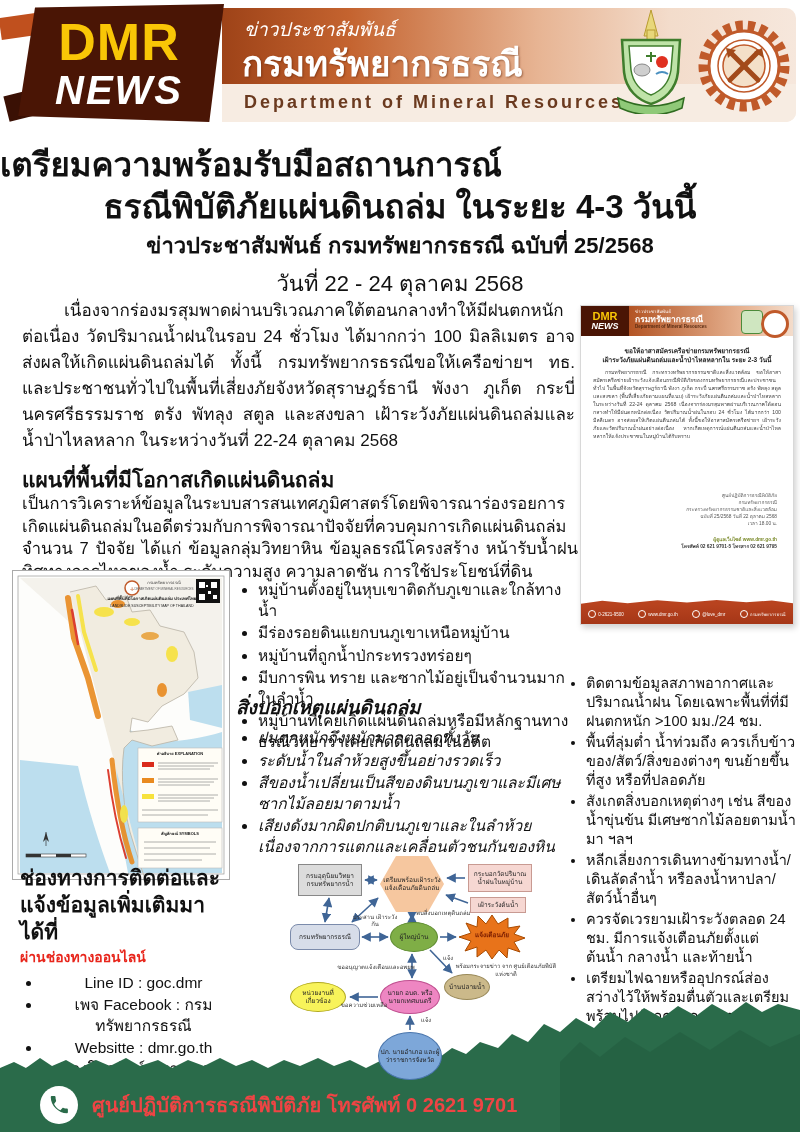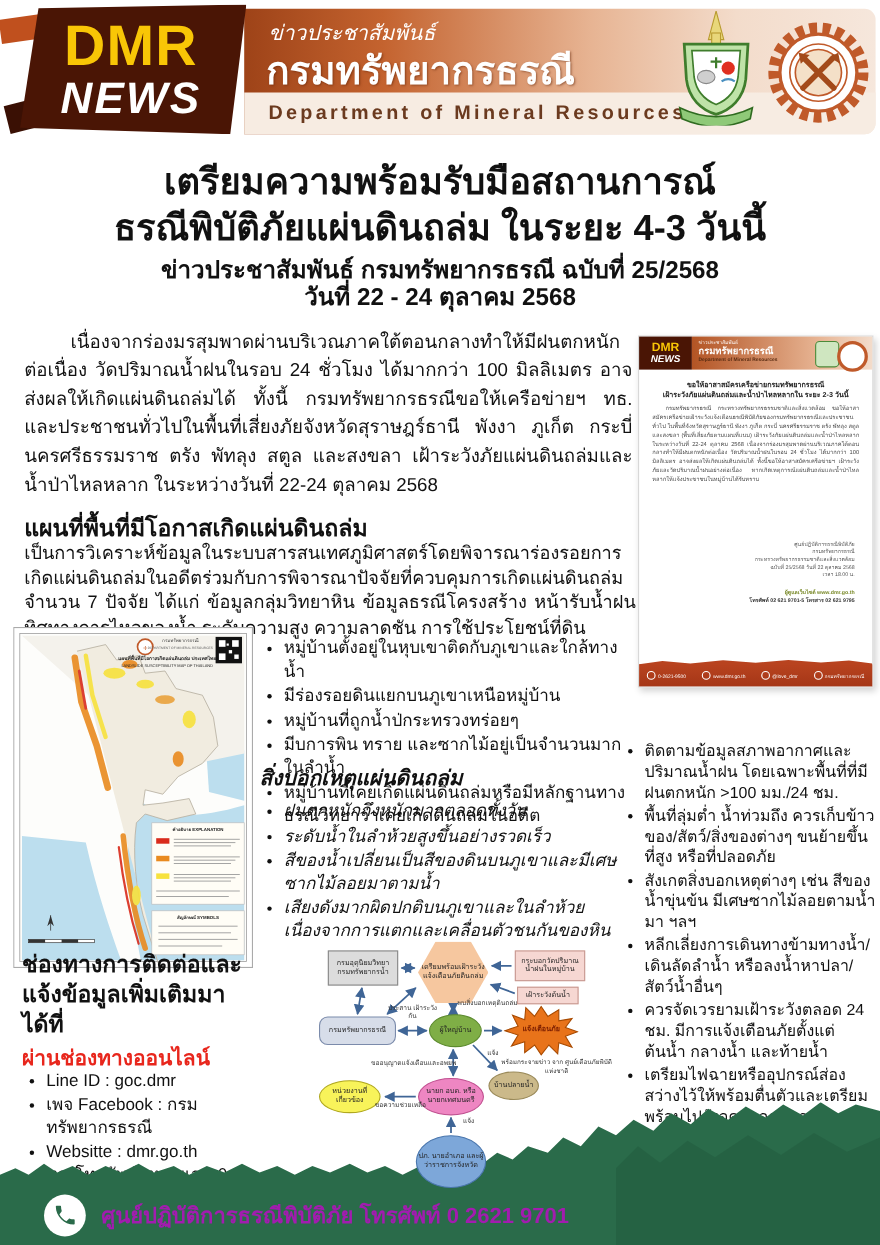--- a/index.html
+++ b/index.html
@@ -18,48 +18,48 @@
   .hdr-orgen{left:244px;top:92px;color:#6b3a1f;font-size:18px;font-weight:700;letter-spacing:3px;}
   .logo-accent{left:0;top:14px;width:58px;height:22px;background:#c0501e;transform:rotate(-8deg);}
   .logo-fold{left:6px;top:92px;width:34px;height:26px;background:#3a1004;transform:rotate(-14deg);}
   .logo-box{left:14px;top:4px;width:210px;height:118px;background:#4a1505;
      clip-path:polygon(10% 3%,100% 0%,93% 100%,2% 95%);
      display:flex;flex-direction:column;align-items:center;justify-content:center;}
   .logo-dmr{color:#f9c606;font-size:52px;font-weight:800;letter-spacing:1px;line-height:1;}
   .logo-news{color:#fff;font-size:40px;font-weight:700;font-style:italic;line-height:1;margin-top:2px;letter-spacing:2px;}
 
   
-  .title1{left:0;top:138px;width:800px;text-align:center;font-size:33px;font-weight:800;}
+  .title1{left:0;top:138px;width:800px;text-align:left;font-size:33px;font-weight:800;}
   .title2{left:0;top:180px;width:800px;text-align:center;font-size:33px;font-weight:800;}
   .sub1{left:0;top:228px;width:800px;text-align:center;font-size:22px;font-weight:700;}
-  .sub2{left:0;top:252px;width:800px;text-align:center;font-size:22px;font-weight:700;}
+  .sub2{left:0;top:266px;width:800px;text-align:center;font-size:22px;font-weight:400;}
 
   
   .intro{left:22px;top:298px;width:553px;font-size:17px;line-height:26px;text-indent:42px;text-align:justify;}
 
   
   .mapsec-h{left:22px;top:463px;width:560px;font-size:21px;font-weight:800;}
   .mapsec-b{left:22px;top:492px;width:556px;font-size:16.5px;line-height:22.5px;text-align:justify;}
 
   
   h3.blockh{margin:0;font-size:19px;font-weight:800;}
   ul.blist{margin:6px 0 0 0;padding-left:22px;}
   ul.blist li{font-size:15.5px;line-height:20.5px;margin-bottom:2px;}
   .risk{left:236px;top:574px;width:340px;}
   .signs{left:236px;top:692px;width:340px;font-style:italic;}
   .practices{left:564px;top:668px;width:232px;}
   .practices h3{font-size:20px;}
   .practices ul.blist li{font-size:14.5px;line-height:19px;}
 
   
   .contact-h{left:20px;top:864px;width:220px;font-size:21px;font-weight:800;line-height:27px;}
-  .contact-sub{left:20px;top:946px;width:220px;font-size:19px;font-weight:800;color:#e8261c;}
+  .contact-sub{left:20px;top:946px;width:220px;font-size:14px;font-weight:800;color:#e8261c;}
   .contact-list{left:20px;top:968px;width:225px;}
   .contact-list ul{margin:4px 0 0 0;padding-left:22px;}
-  .contact-list li{font-size:15.5px;line-height:21.5px;}
+  .contact-list li{font-size:15.5px;line-height:21.5px;text-align:center;}
 
   
   .doc{left:580px;top:305px;width:212px;height:318px;background:#fff;
        border:1px solid #d8d8d8;box-shadow:2px 3px 6px rgba(0,0,0,.18);}
   .doc-hdr{position:absolute;left:0;top:0;width:212px;height:30px;display:flex;}
   .doc-logo{width:48px;height:30px;background:#4a1505;display:flex;flex-direction:column;align-items:center;justify-content:center;}
   .doc-logo .d1{color:#f9c606;font-size:11px;font-weight:800;line-height:1;}
   .doc-logo .d2{color:#fff;font-size:9px;font-style:italic;font-weight:700;line-height:1;}
   .doc-grad{flex:1;background:linear-gradient(90deg,#b35424,#e7b493 70%,#f3dccb);position:relative;padding:2px 0 0 6px;}
   .doc-grad .g1{color:#fff;font-size:4.5px;}
@@ -106,21 +106,21 @@
   .fl3{left:84px;top:108px;width:120px;}
   .fl4{left:206px;top:99px;width:20px;}
   .fl5{left:104px;top:146px;width:56px;}
   .fl6{left:184px;top:161px;width:20px;}
   .fnote{left:222px;top:107px;width:104px;font-size:5.8px;line-height:7.5px;}
 
   
   .forest{left:0;top:1002px;width:800px;height:130px;}
   .footer-row{left:40px;top:1086px;display:flex;align-items:center;gap:14px;z-index:5;}
   .fcircle{width:38px;height:38px;background:#fff;border-radius:50%;display:flex;align-items:center;justify-content:center;}
-  .ftext{color:#a21caf;font-size:20px;font-weight:800;}
+  .ftext{color:#ef4444;font-size:20px;font-weight:800;}
 </style>
 </head>
 <body>
 
 <div class="abs hdr">
   <div class="abs hdr-right"></div>
   <div class="abs hdr-strip"></div>
   <div class="abs hdr-tagline">ข่าวประชาสัมพันธ์</div>
   <div class="abs hdr-orgth">กรมทรัพยากรธรณี</div>
   <div class="abs hdr-orgen">Department of Mineral Resources</div>

